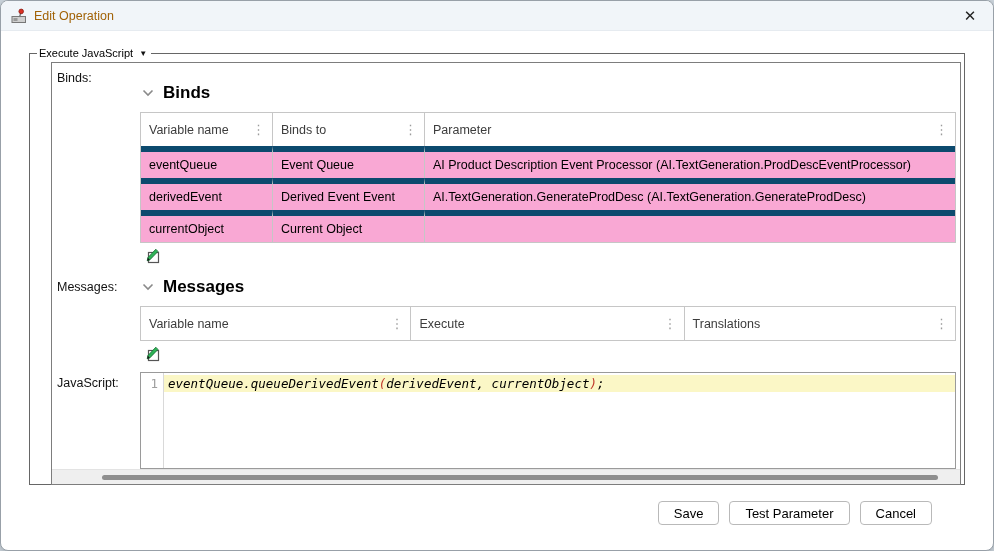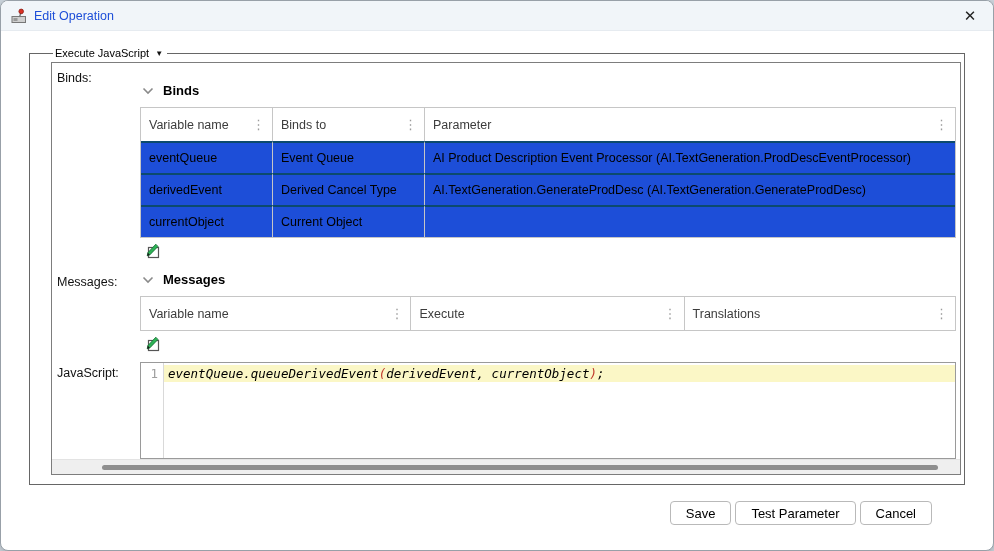--- a/index.html
+++ b/index.html
@@ -19,39 +19,39 @@
   }
   
   .titlebar {
     height: 30px; flex: 0 0 30px;
     background: #f1f5f9;
     display: flex; align-items: center;
     padding: 0 12px 0 10px;
     border-bottom: 1px solid #e6ebf0;
   }
   .titlebar .app-icon { width: 16px; height: 16px; margin-right: 7px; }
-  .titlebar .title { font-size: 12.5px; color: #1d4ed8; }
+  .titlebar .title { font-size: 12.5px; color: #a16207; }
   .close-btn {
     margin-left: auto;
     width: 22px; height: 22px;
     display: flex; align-items: center; justify-content: center;
     font-size: 15px; color: #222; cursor: pointer;
     border-radius: 4px;
   }
   
   .dialog-body { flex: 1; padding: 9px 28px 0 28px; display: flex; flex-direction: column; }
   fieldset.group {
     border: 1px solid #666;
     height: 438px;
     padding: 3px 3px 3px 3px;
     margin-top: 7px;
   }
   fieldset.group legend {
     font-size: 11px; color: #000;
-    padding: 0 4px 0 2px; margin-left: 20px;
+    padding: 0 4px 0 2px; margin-left: 4px;
     display: flex; align-items: center; gap: 6px;
   }
   .legend-arrow { font-size: 8px; color: #111; }
   .inner-panel {
     border: 1px solid #7d7d7d;
     height: 100%;
     background: #fff;
     display: flex; flex-direction: column;
     overflow: hidden;
     margin-left: 18px;
@@ -67,37 +67,37 @@
   .row-label.js-label { padding-top: 6px; }
   
   .section-header {
     display: flex; align-items: center; gap: 9px;
     margin: 0 0 9px 2px;
     cursor: pointer;
   }
   .section-header.first { margin-top: 16px; }
   .section-header.second { margin-top: 5px; }
   .chev { width: 12px; height: 8px; }
-  .section-title { font-size: 13px; font-weight: bold; color: #000; }
+  .section-title { font-size: 17px; font-weight: bold; color: #000; }
   
   .grid-table { border: 1px solid #c6c6c6; background: #fff; margin-right: 1px; }
   .binds-table .t-row { display: grid; grid-template-columns: 132px 152px 1fr; }
   .messages-table .t-row { display: grid; grid-template-columns: 1fr 1.01fr 1fr; }
   .t-head { height: 33px; }
   .t-head .cell { background: #fff; color: #3c3c3c; }
   .t-row .cell {
     border-right: 1px solid #c6c6c6;
     display: flex; align-items: center;
     padding: 0 6px 0 8px;
     font-size: 12.5px;
     height: 33px;
     overflow: hidden; white-space: nowrap;
   }
   .t-row .cell:last-child { border-right: none; }
-  .t-body .t-row .cell { background: #1d4ed8; border-top: 2px solid #0c4a6e; height: 32px; color: #000; }
+  .t-body .t-row .cell { background: #f9a8d4; border-top: 6px solid #0c4a6e; height: 32px; color: #000; }
   .head-cell-inner { display: flex; align-items: center; justify-content: space-between; width: 100%; }
   .col-menu { color: #9b9b9b; font-size: 13px; letter-spacing: 0; cursor: pointer; padding: 0 1px; }
   .edit-icon-btn { width: 20px; height: 20px; margin: 3px 0 6px 2px; cursor: pointer; background: none; border: none; }
   
   .code-editor {
     border: 1px solid #9a9a9a;
     height: 97px;
     margin: 2px 1px 0 0;
     display: flex;
     background: #fff;
@@ -126,21 +126,21 @@
   .hscroll-thumb {
     height: 5px;
     background: #8f8f8f;
     border-radius: 3px;
     margin-left: 50px;
     width: calc(100% - 72px);
     cursor: pointer;
   }
   
   .footer {
-    display: flex; justify-content: flex-end; gap: 4px;
+    display: flex; justify-content: flex-end; gap: 10px;
     padding: 16px 33px 0 0;
   }
   .btn {
     height: 24px;
     padding: 0 15px;
     background: #fff;
     border: 1px solid #b9b9b9;
     border-radius: 4px;
     font-family: "Liberation Sans", sans-serif;
     font-size: 13px; color: #000;
@@ -204,21 +204,21 @@
                 </div>
               </div>
               <div class="t-body">
                 <div class="t-row">
                   <div class="cell">eventQueue</div>
                   <div class="cell">Event Queue</div>
                   <div class="cell">AI Product Description Event Processor (AI.TextGeneration.ProdDescEventProcessor)</div>
                 </div>
                 <div class="t-row">
                   <div class="cell">derivedEvent</div>
-                  <div class="cell">Derived Cancel Type</div>
+                  <div class="cell">Derived Event Event</div>
                   <div class="cell">AI.TextGeneration.GenerateProdDesc (AI.TextGeneration.GenerateProdDesc)</div>
                 </div>
                 <div class="t-row">
                   <div class="cell">currentObject</div>
                   <div class="cell">Current Object</div>
                   <div class="cell"></div>
                 </div>
               </div>
             </div>
 

